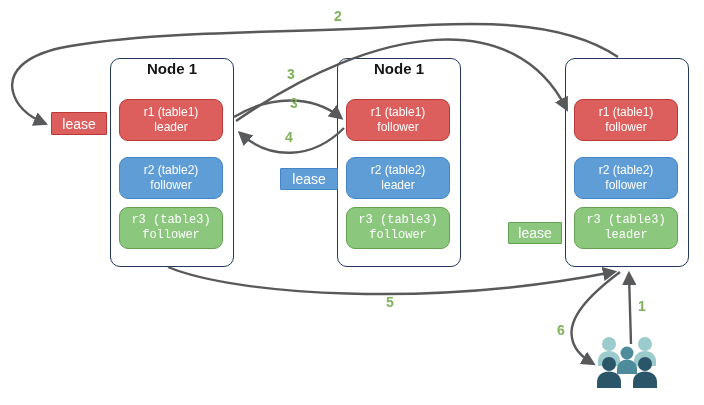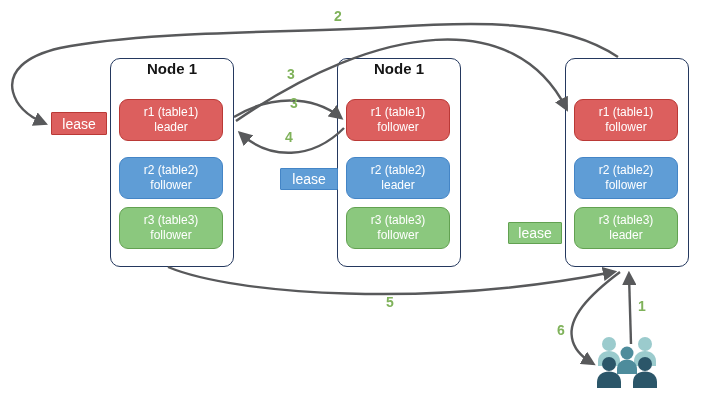--- a/index.html
+++ b/index.html
@@ -9,21 +9,21 @@
   .arr { fill:none; stroke:var(--arrow); stroke-width:2.4px; }
 
   .node { position:absolute; top:58px; width:124px; height:209px; background:#ffffff;
           border:1.6px solid var(--node-border); border-radius:10px; z-index:2; box-sizing:border-box; }
   .node-title { text-align:center; margin-top:1px; font-weight:bold; font-size:15px; color:#151515; }
   .replica { position:absolute; left:8px; width:104px; height:42px; border-radius:9px;
              display:flex; flex-direction:column; align-items:center; justify-content:center;
              color:#ffffff; font-size:12px; line-height:1.22; box-sizing:border-box; border:1.6px solid; }
   .replica.red   { background:var(--red-fill);   border-color:var(--red-border); }
   .replica.blue  { background:var(--blue-fill);  border-color:var(--blue-border); }
-  .replica.green { background:var(--green-fill); border-color:var(--green-border); }
+  .replica.green { background:var(--green-fill); border-color:var(--green-border);font-family:Liberation Mono, monospace; }
   .r-top { top:40px; } .r-mid { top:98px; } .r-bot { top:148px; }
 
   .lease { position:absolute; z-index:4; display:flex; align-items:center; justify-content:center;
            color:#ffffff; font-size:14px; border-radius:1px; box-sizing:border-box; border:1.6px solid; }
   .lease-red   { left:51px;  top:112px; width:56px; height:23px; background:var(--red-fill);   border-color:var(--red-border); }
   .lease-blue  { left:280px; top:168px; width:58px; height:22px; background:var(--blue-fill);  border-color:var(--blue-border); }
   .lease-green { left:508px; top:222px; width:54px; height:22px; background:var(--green-fill); border-color:var(--green-border); }
 
   .step { position:absolute; z-index:5; font-weight:bold; font-size:14px; color:var(--step-green); }
 

